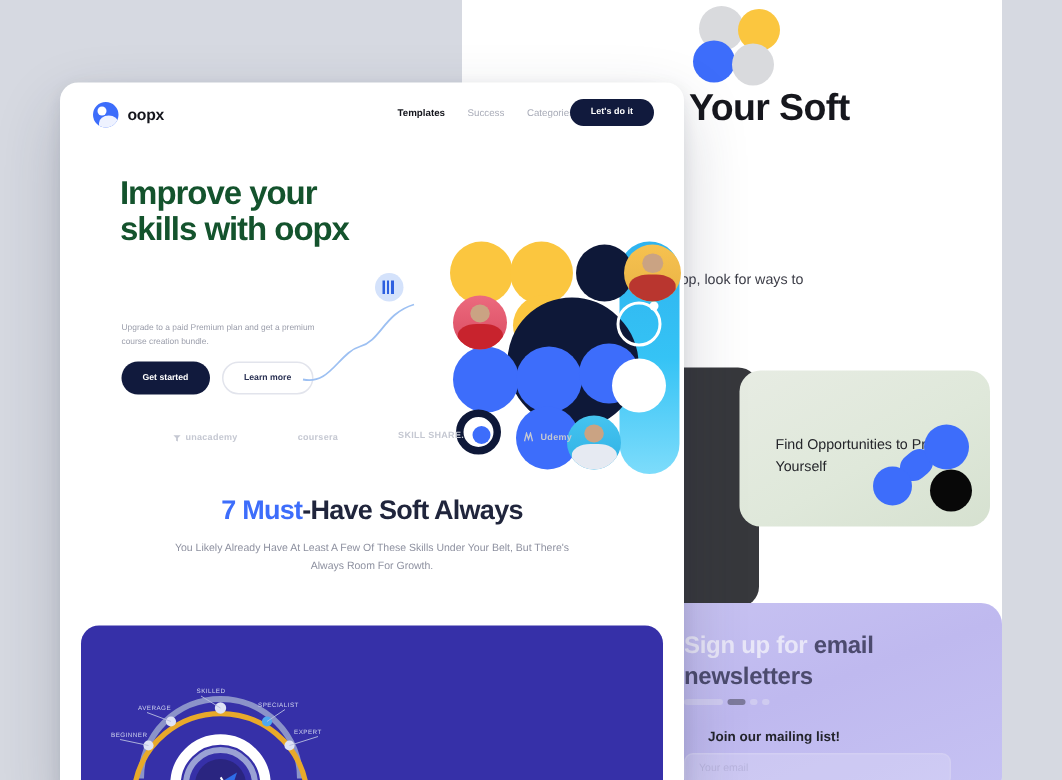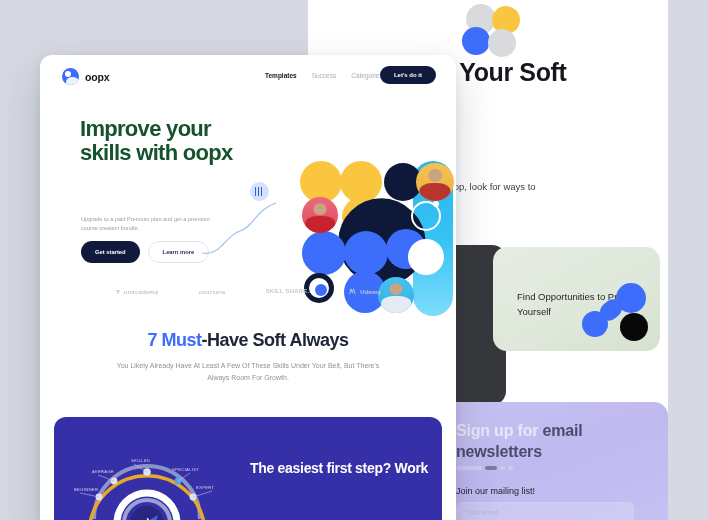--- a/index.html
+++ b/index.html
@@ -73,22 +73,22 @@
     font-size: 16px; font-weight: 600; line-height: 21px;
     color: #e8e6f8; letter-spacing: -0.2px;
   }
   .cp-title b { color: #4c4b6e; font-weight: 600; }
   .cp-dots { position: absolute; left: 28px; top: 64px; display: flex; gap: 3px; align-items: center; }
   .cp-dots i { display: block; height: 4px; border-radius: 2px; background: #cfcbf0; }
   .cp-dots i.w { width: 26px; }
   .cp-dots i.a { width: 12px; background: #7d7a9c; }
   .cp-dots i.s { width: 5px; }
   .cp-label {
-    position: absolute; left: 28px; top: 84px;
-    font-size: 9px; font-weight: 400; color: #23242c;
+    position: absolute; left: 44px; top: 84px;
+    font-size: 9px; font-weight: 700; color: #23242c;
   }
   .cp-input {
     position: absolute; left: 28px; top: 100px;
     width: 178px; height: 22px;
     border: 1px solid #d3cff3; border-radius: 6px;
     background: rgba(255,255,255,0.18);
     font-size: 7px; color: #b9b5de;
     padding: 0 9px; line-height: 20px;
   }
 
@@ -379,17 +379,16 @@
         <line x1="62" y1="33" x2="75" y2="41" stroke="#b9bee0" stroke-width="0.6"></line>
         <line x1="118" y1="42" x2="106" y2="50" stroke="#b9bee0" stroke-width="0.6"></line>
         <line x1="140" y1="60" x2="121" y2="66" stroke="#b9bee0" stroke-width="0.6"></line>
         <text class="gauge-txt" x="2" y="60">BEGINNER</text>
         <text class="gauge-txt" x="20" y="42">AVERAGE</text>
         <text class="gauge-txt" x="59" y="31">SKILLED</text>
         <text class="gauge-txt" x="100" y="40">SPECIALIST</text>
         <text class="gauge-txt" x="124" y="58">EXPERT</text>
         <text x="60" y="104" fill="#ffffff" font-size="9" font-weight="700" transform="rotate(-32 60 104)">SKILL</text>
       </svg>
-      <div class="bp-head">The easiest first step? Work</div>
     </div>
 
   </div>
 </div>
 
 </body></html>

